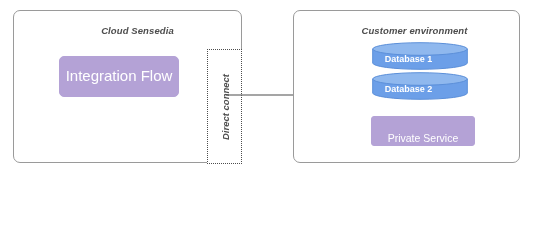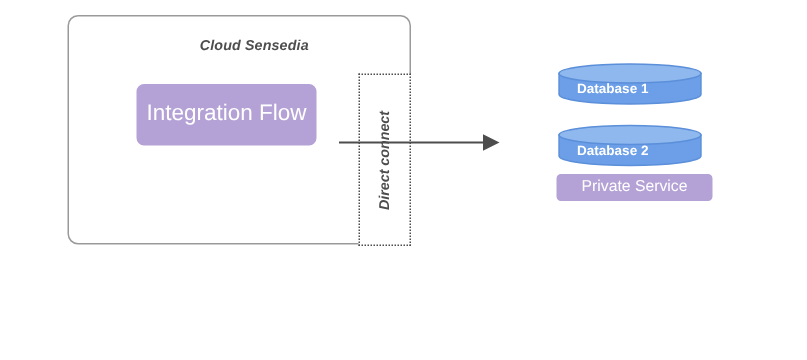--- a/index.html
+++ b/index.html
@@ -18,21 +18,20 @@
     overflow: hidden;
   }
 
   
   .env-box {
     position: absolute;
     box-sizing: border-box;
     background: #ffffff;
     border: 1.4px solid #9a9a9a;
     border-radius: 7px;
-    margin-left: 32px;
   }
   #cloud-sensedia-box {
     left: 13px;
     top: 10px;
     width: 229px;
     height: 153px;
   }
   #customer-env-box {
     left: 293px;
     top: 10px;
@@ -81,23 +80,24 @@
   #connector-box {
     left: 45px;
     top: 101px;
     width: 120px;
     height: 44px;
   }
   #private-service-box {
     left: 371px;
     top: 116px;
     width: 104px;
-    height: 18px;
+    height: 30px;
     font-size: 10.5px;
     border-radius: 3px;
+    align-items: flex-end;
   }
 
   
   .dotted-lane {
     position: absolute;
     box-sizing: border-box;
     background: #ffffff;
     border: 1.3px dotted #4d4d4d;
   }
   #direct-connect-lane {
@@ -119,21 +119,21 @@
     color: #4d4d4d;
   }
 
   
   .db-cyl {
     position: absolute;
     width: 73px;
     height: 28px;
   }
   #database-1 { left: 372px; top: 42px; }
-  #database-2 { left: 372px; top: 83px; }
+  #database-2 { left: 372px; top: 72px; }
   .db-cyl svg { display: block; overflow: visible; }
   .db-label {
     position: absolute;
     left: 0;
     width: 100%;
     top: 12px;
     text-align: center;
     font-size: 9px;
     font-weight: bold;
     color: #ffffff;
@@ -170,20 +170,25 @@
     </div>
   </div>
 
   <div id="direct-connect-arrow">
     <svg width="108" height="22" viewBox="0 0 108 22" xmlns="http://www.w3.org/2000/svg">
       <line x1="0" y1="11" x2="98" y2="11" stroke="#4d4d4d" stroke-width="1.2"></line>
       <polygon points="96,5.5 107,11 96,16.5" fill="#4d4d4d"></polygon>
     </svg>
   </div>
 
+  <div class="env-box" id="customer-env-box">
+
+    <div class="env-title" id="customer-env-title">Customer environment</div>
+
+  </div>
 
   <div class="db-cyl" id="database-1">
     <svg width="96" height="28" viewBox="0 0 96 28" xmlns="http://www.w3.org/2000/svg">
       <path d="M0.7,7 L0.7,21 A47.3,6.3 0 0 0 95.3,21 L95.3,7 Z" fill="#6c9fe8" stroke="#5b8fd9" stroke-width="1"></path>
       <ellipse cx="48" cy="7" rx="47.3" ry="6.3" fill="#8fb8ee" stroke="#5b8fd9" stroke-width="1"></ellipse>
     </svg>
     <div class="db-label">Database 1</div>
   </div>
 
   <div class="db-cyl" id="database-2">

